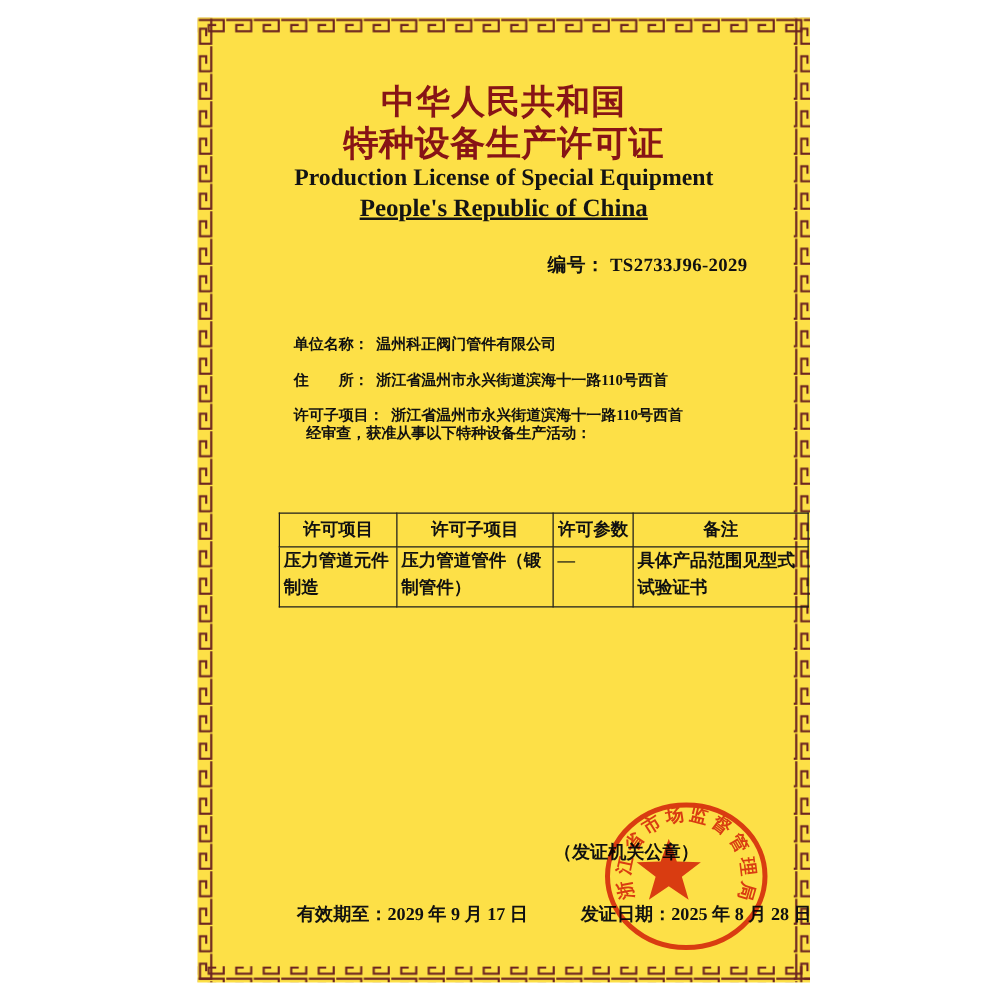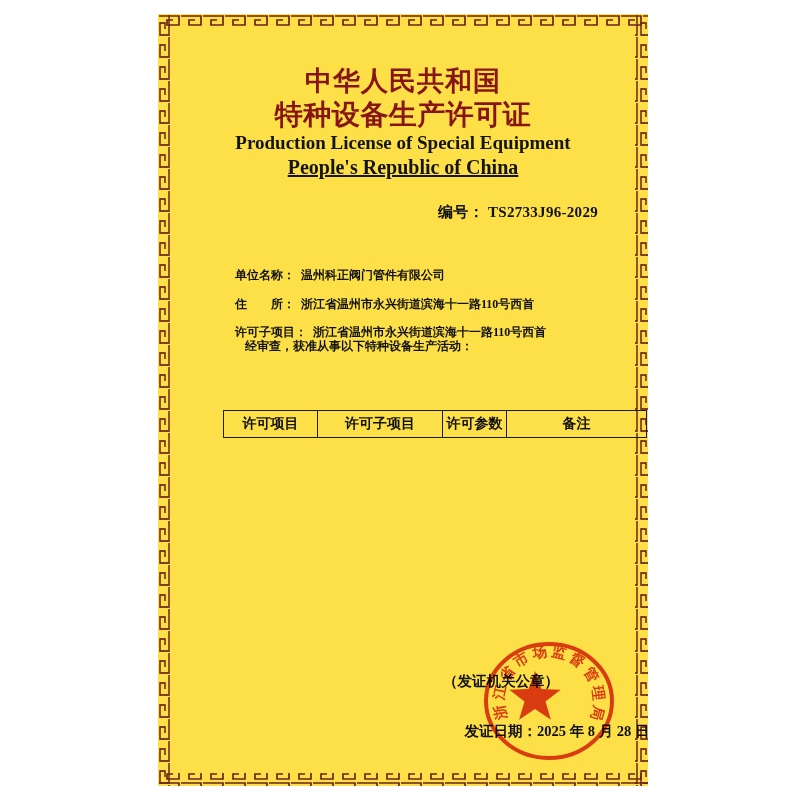--- a/index.html
+++ b/index.html
@@ -86,24 +86,33 @@
   <div class="field f-note">经审查，获准从事以下特种设备生产活动：</div>
 
   <table class="lic">
     <tbody>
         <tr>
       <th class="w1">许可项目</th>
       <th class="w2">许可子项目</th>
       <th class="w3">许可参数</th>
       <th class="w4">备注</th>
     </tr>
+    <tr>
+      <td>压力管道元件制造</td>
+      <td>压力管道管件（锻制管件）</td>
+      <td class="param">—</td>
+      <td>具体产品范围见型式试验证书</td>
+    </tr>
   </tbody>
     </table>
 
   <div class="foot f-sealnote">（发证机关公章）</div>
+  <div class="foot f-valid">
+    <span class="lbl">有效期至：</span><span>2029 年 9 月 17 日</span>
+  </div>
   <div class="foot f-issue">
     <span class="lbl">发证日期：</span><span>2025 年 8 月 28 日</span>
   </div>
 
   <svg class="seal-svg" viewBox="0 0 160 160" aria-hidden="true">
     <ellipse cx="80" cy="78" rx="63" ry="57" fill="none" stroke="#d93a30" stroke-width="4"></ellipse>
     <polygon fill="#d93a30" points="66,48 72.5,66.1 91.7,66.7 76.5,78.4 81.9,96.8 66,86 50.1,96.8 55.5,78.4 40.3,66.7 59.5,66.1"></polygon>
     <defs>
       <path id="sealArc" d="M39.2,97 A45,45 0 1 1 120.8,97" fill="none"></path>
     </defs>

